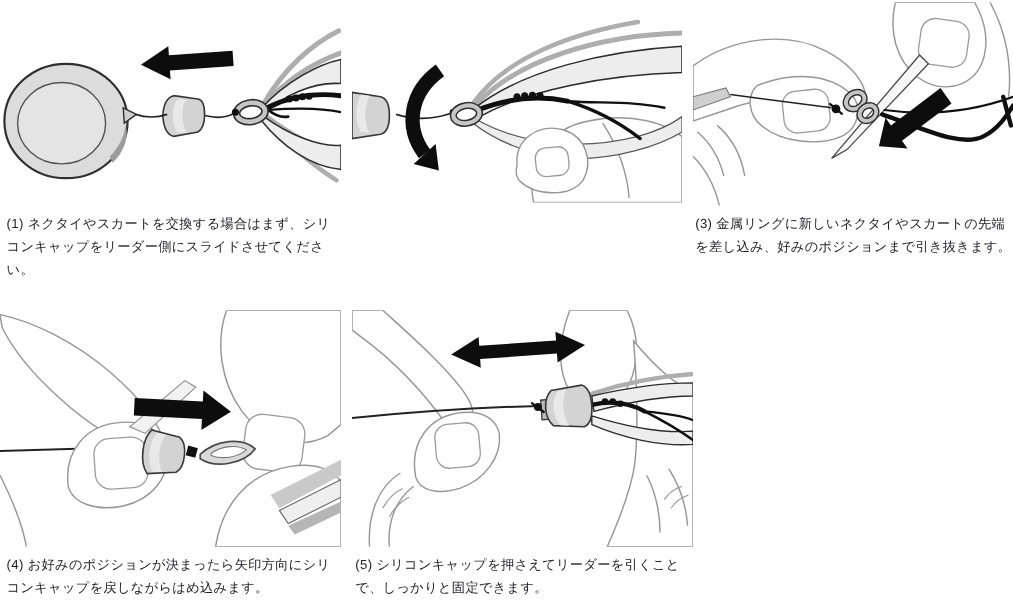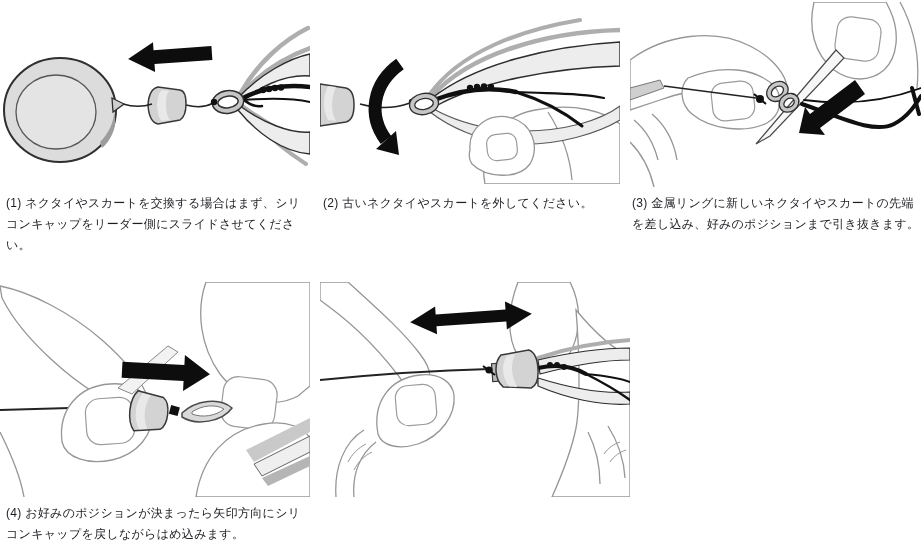--- a/index.html
+++ b/index.html
@@ -223,17 +223,17 @@
       </g>
       <circle cx="169" cy="88" r="3.6" fill="#101010"></circle>
       <path d="M163,84 L175,93" stroke="#101010" stroke-width="2"></path>
       <g transform="rotate(-4 150 36)">
         <polygon class="arrow" points="90,36 116,22 116,30 186,30 186,22 212,36 186,50 186,42 116,42 116,50"></polygon>
       </g>
     </svg>
   </div>
 
   <p class="caption" style="left:6px;top:193px;width:300px;">(1) ネクタイやスカートを交換する場合はまず、シリコンキャップをリーダー側にスライドさせてください。</p>
-  <p class="caption" style="left:323px;top:193px;width:296px;">(2) 古いネクタイやスカートを外してください。</p>
   <p class="caption" style="left:632px;top:193px;width:288px;">(3) 金属リングに新しいネクタイやスカートの先端を差し込み、好みのポジションまで引き抜きます。</p>
   <p class="caption" style="left:6px;top:503px;width:300px;">(4) お好みのポジションが決まったら矢印方向にシリコンキャップを戻しながらはめ込みます。</p>
+  <p class="caption" style="left:323px;top:503px;width:300px;">(5) シリコンキャップを押さえてリーダーを引くことで、しっかりと固定できます。</p>
 
 </div>
 
 </body></html>

